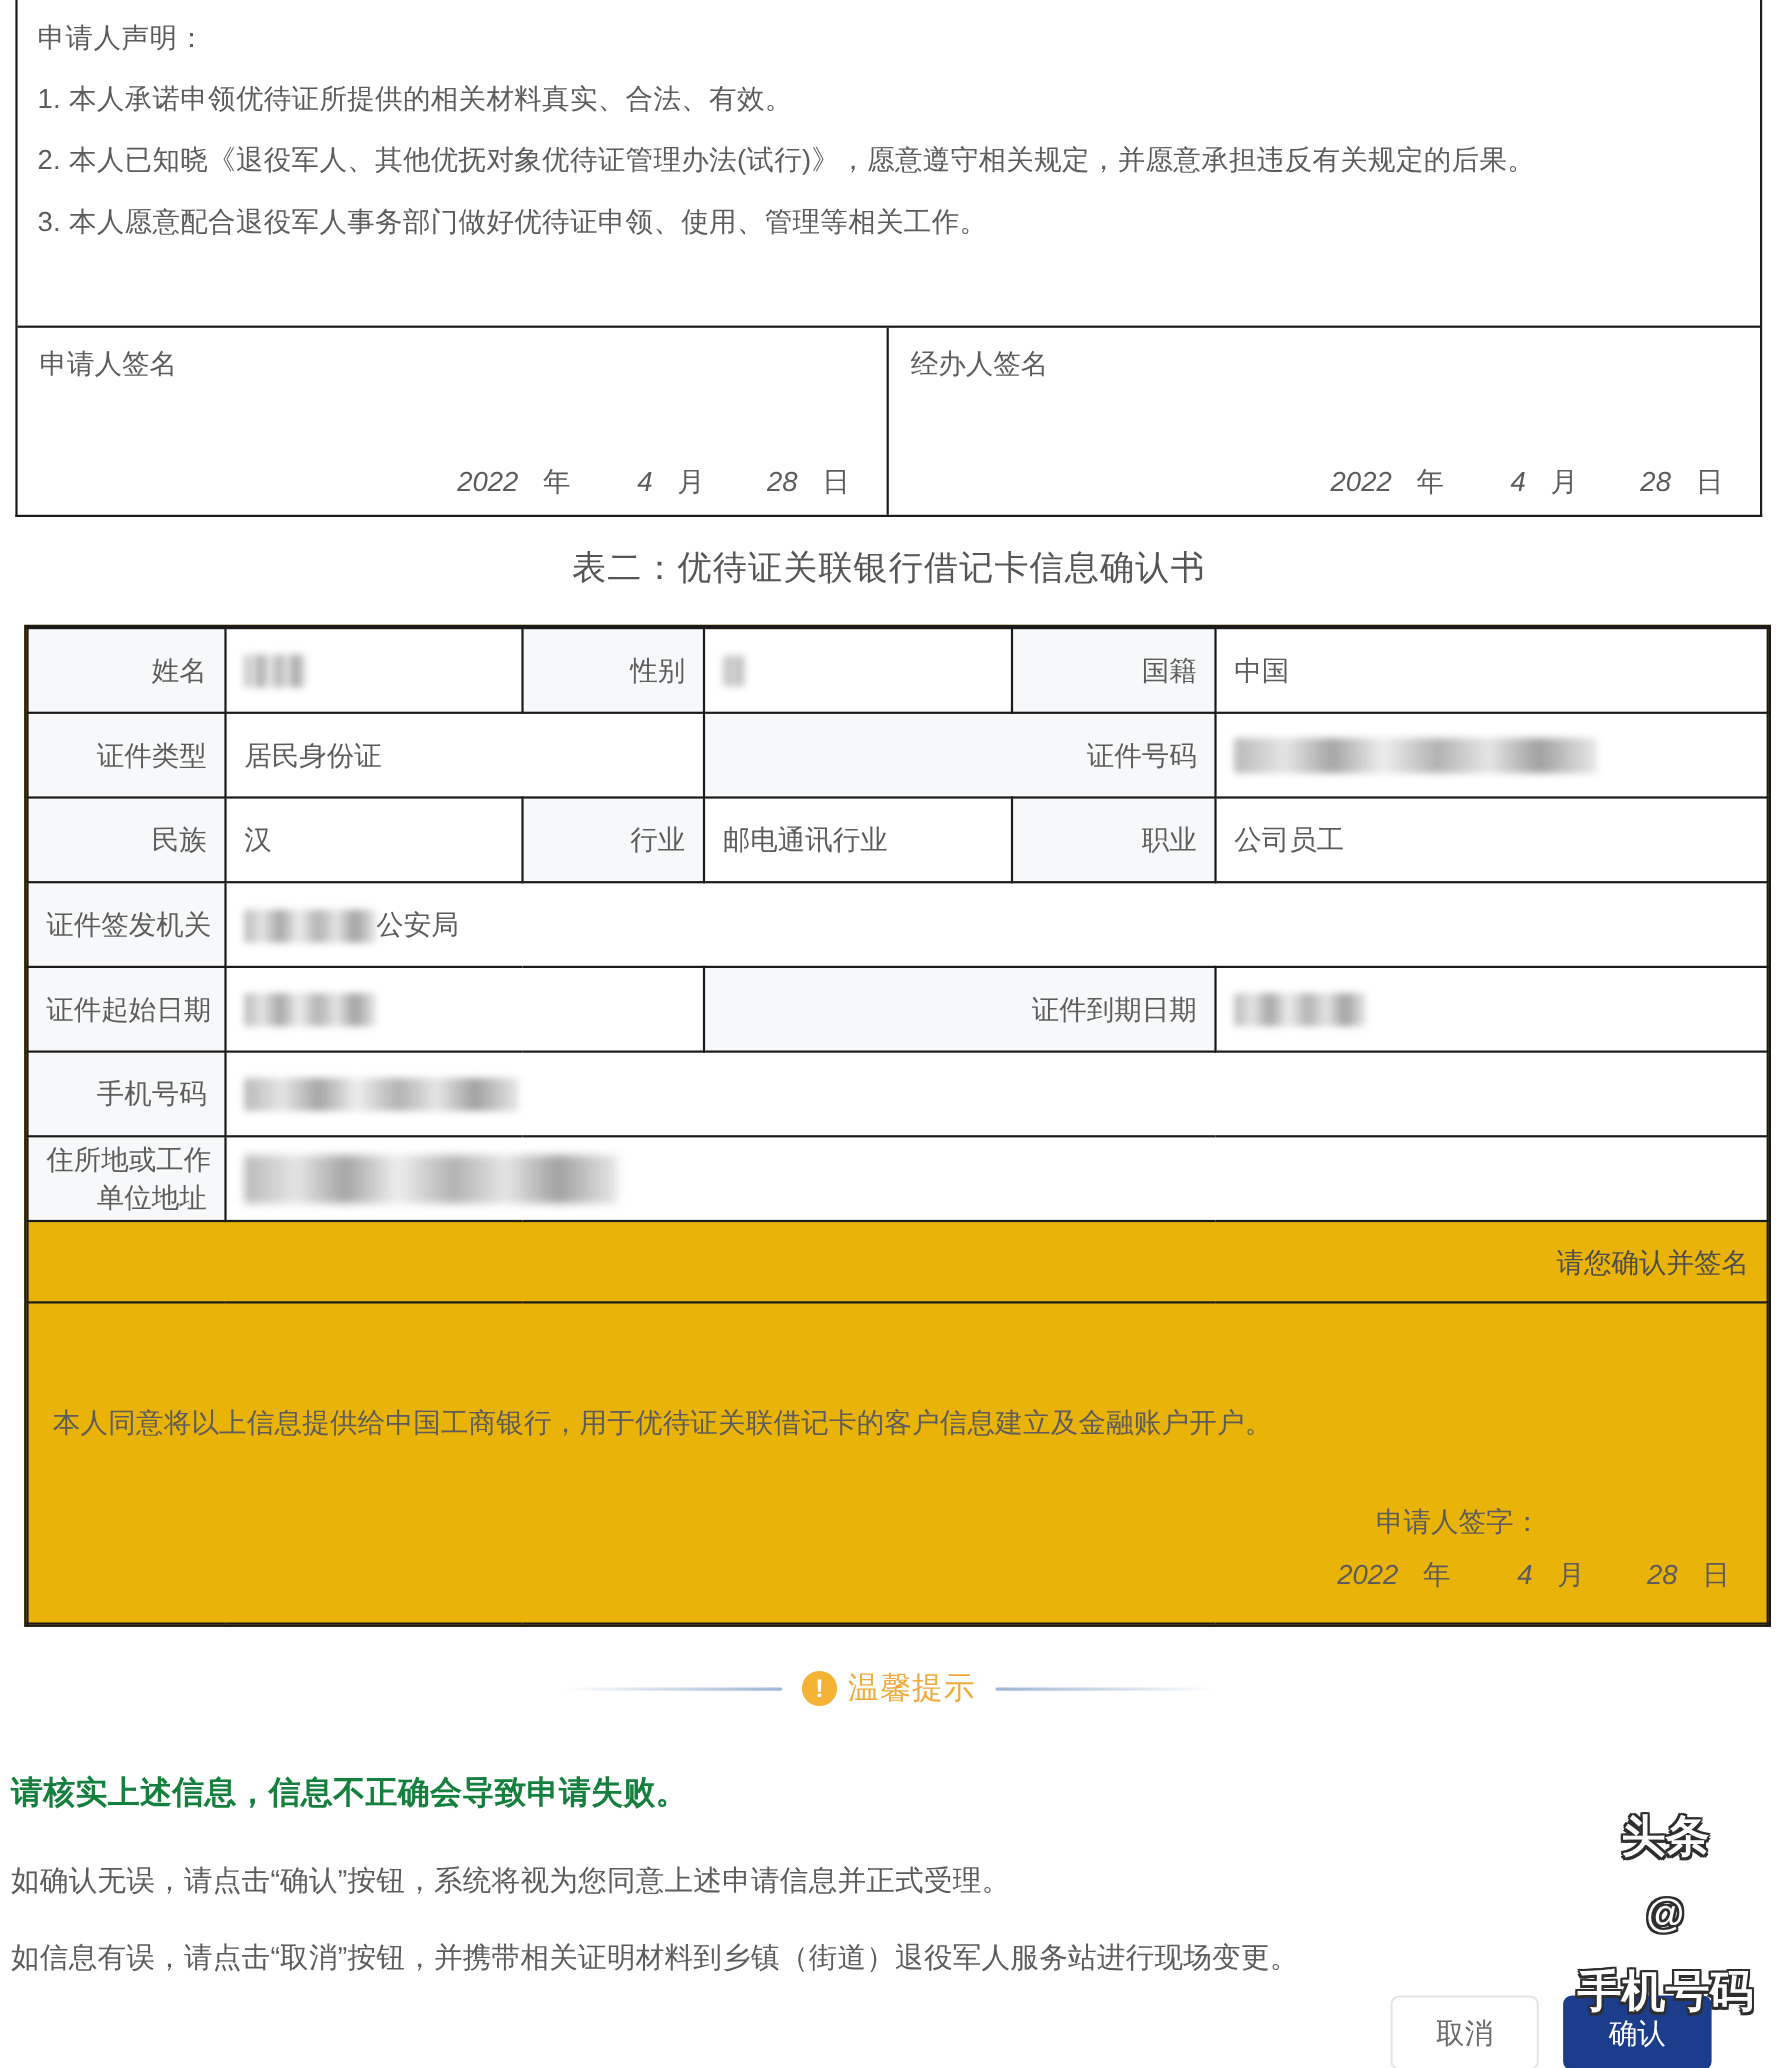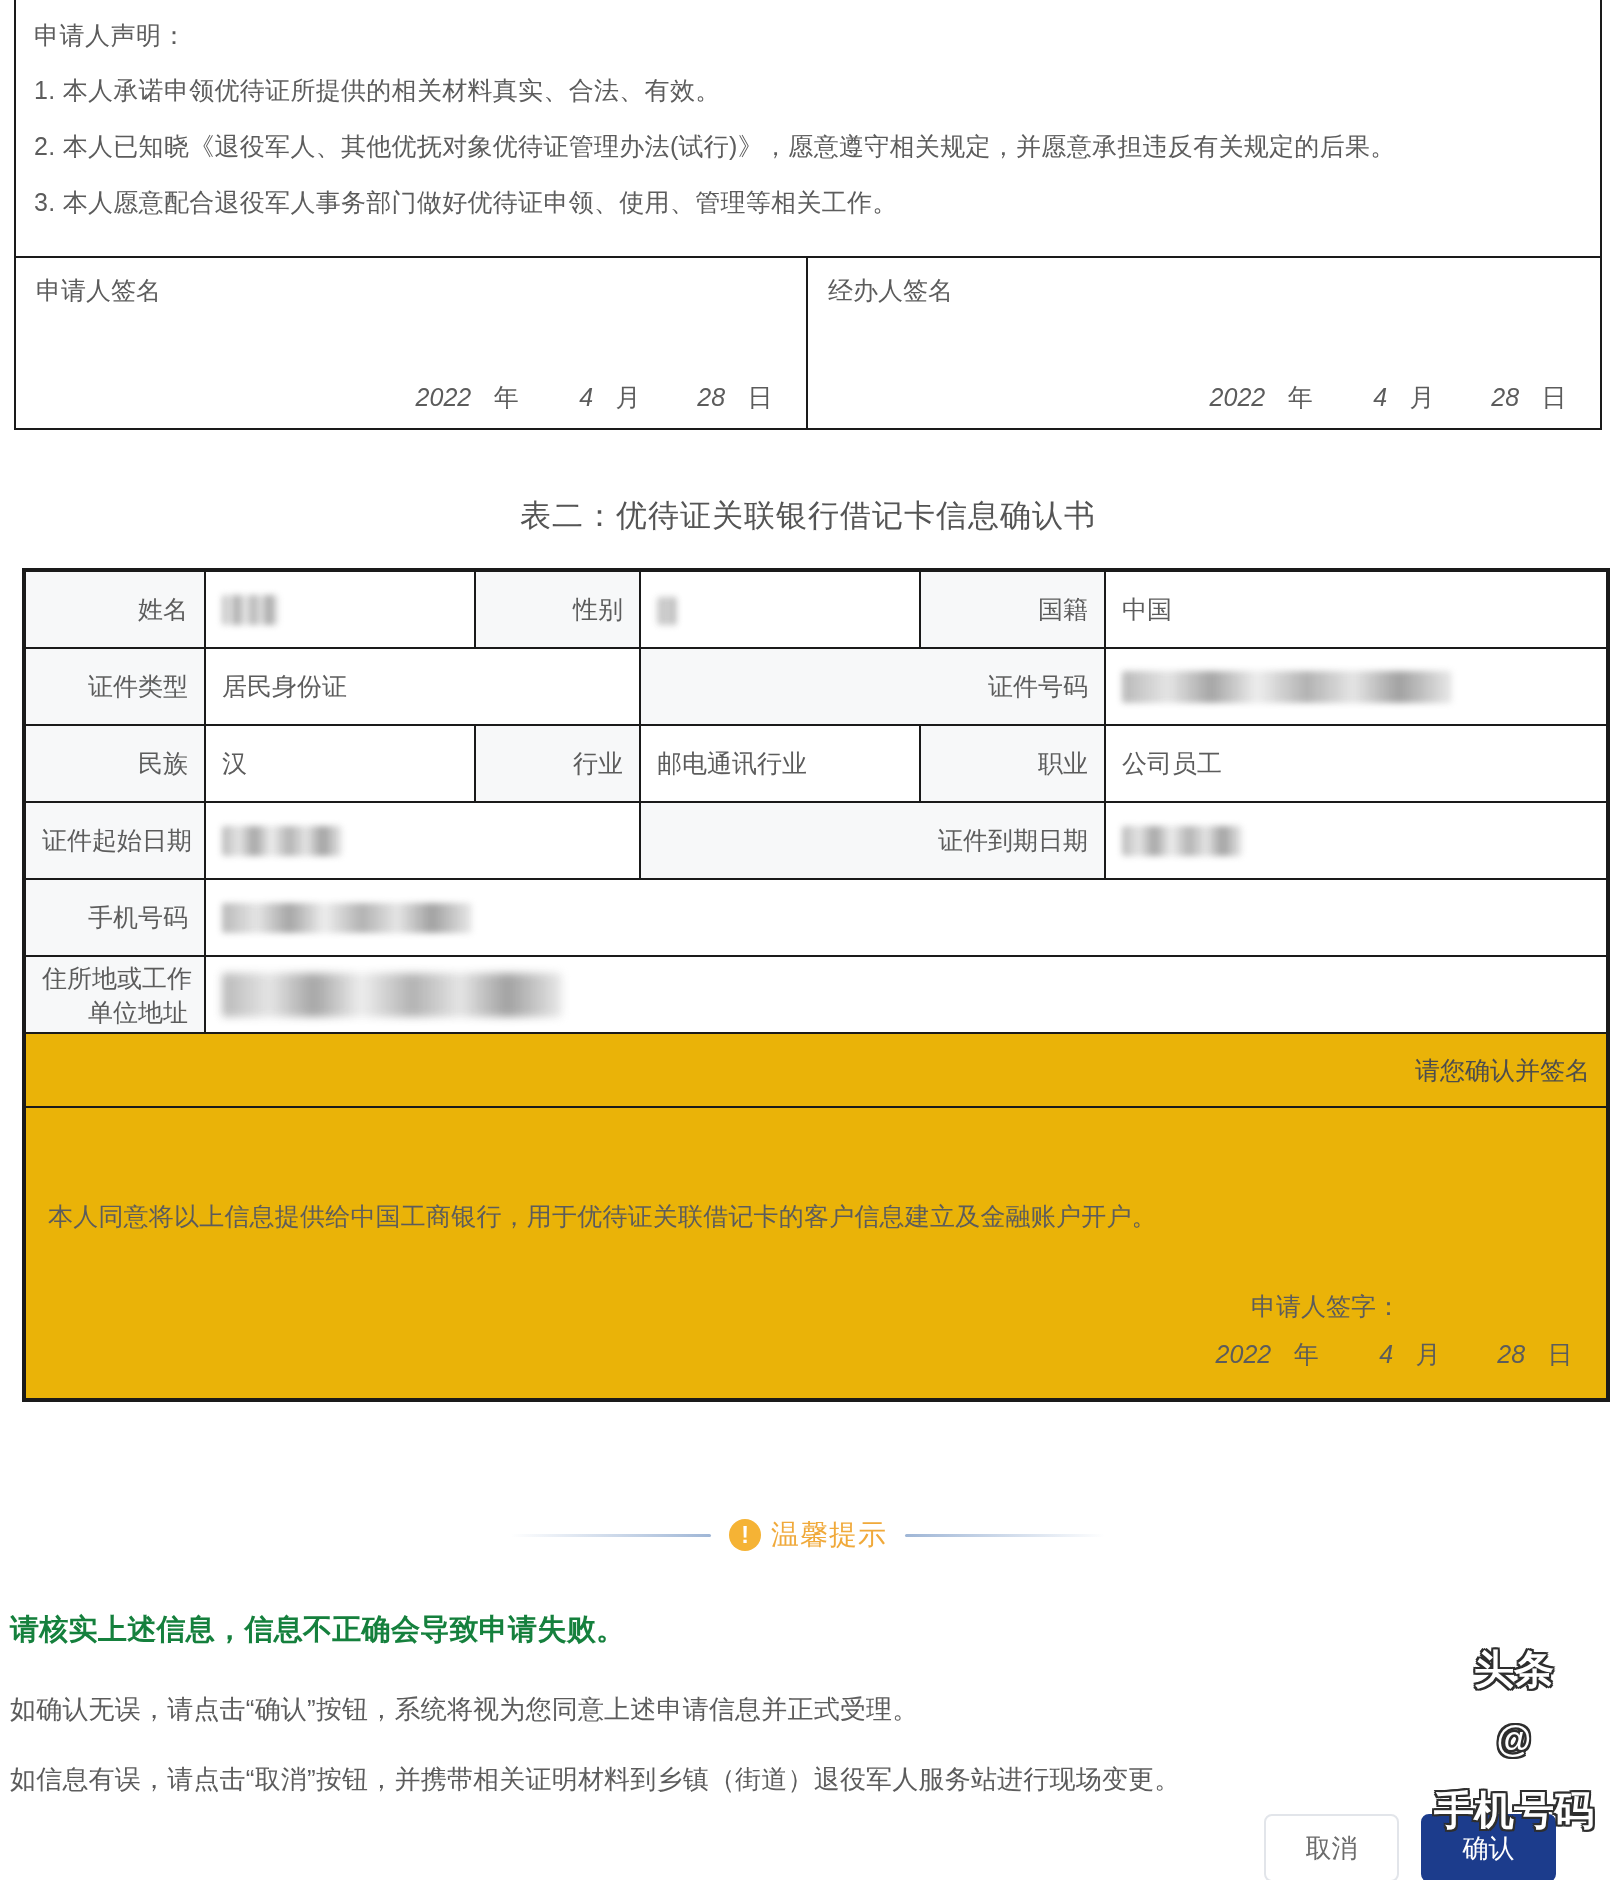--- a/index.html
+++ b/index.html
@@ -48,20 +48,21 @@
     color: #5c5c5c;
     line-height: 56px;
     letter-spacing: .3px;
     white-space: nowrap;
   }
 
   .sig-row {
     display: flex;
     border-top: 2px solid #1a1a1a;
     height: 170px;
+    margin-top: 40px;
   }
   .sig-cell {
     flex: 1 1 50%;
     position: relative;
     box-sizing: border-box;
     padding: 16px 20px;
   }
   .sig-cell.left { border-right: 2px solid #1a1a1a; }
   .sig-label {
     font-size: 25px;
@@ -389,20 +390,24 @@
         </tr>
         <tr>
           <td class="lab">民族</td>
           <td class="val">汉</td>
           <td class="lab">行业</td>
           <td class="val">邮电通讯行业</td>
           <td class="lab">职业</td>
           <td class="val">公司员工</td>
         </tr>
         <tr>
+          <td class="lab">证件签发机关</td>
+          <td class="val" colspan="5"><span class="redact md"></span><span>公安局</span></td>
+        </tr>
+        <tr>
           <td class="lab">证件起始日期</td>
           <td class="val" colspan="2"><span class="redact md"></span></td>
           <td class="lab" colspan="2">证件到期日期</td>
           <td class="val"><span class="redact md"></span></td>
         </tr>
         <tr>
           <td class="lab">手机号码</td>
           <td class="val" colspan="5"><span class="redact lg"></span></td>
         </tr>
         <tr>

